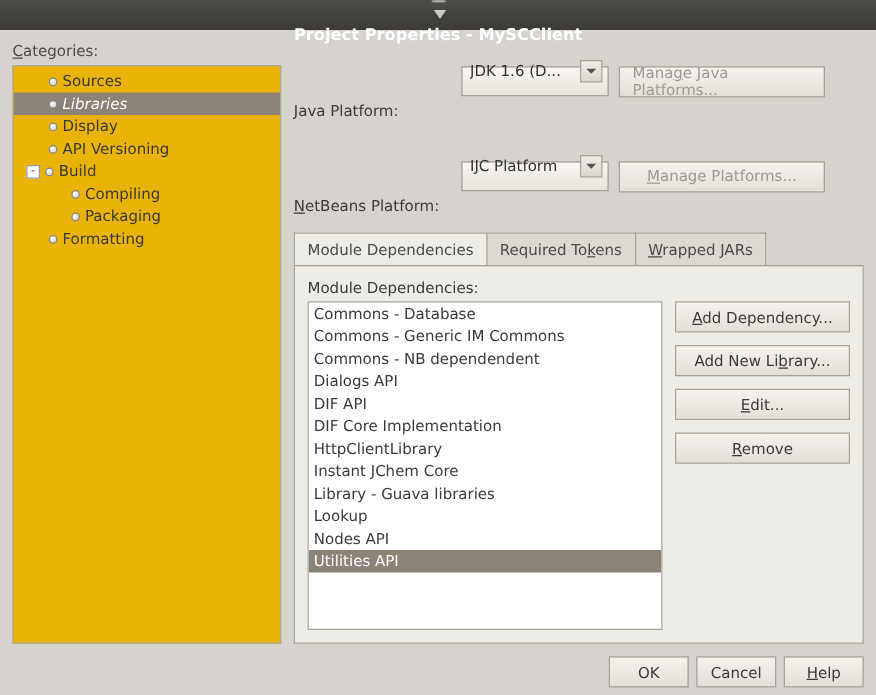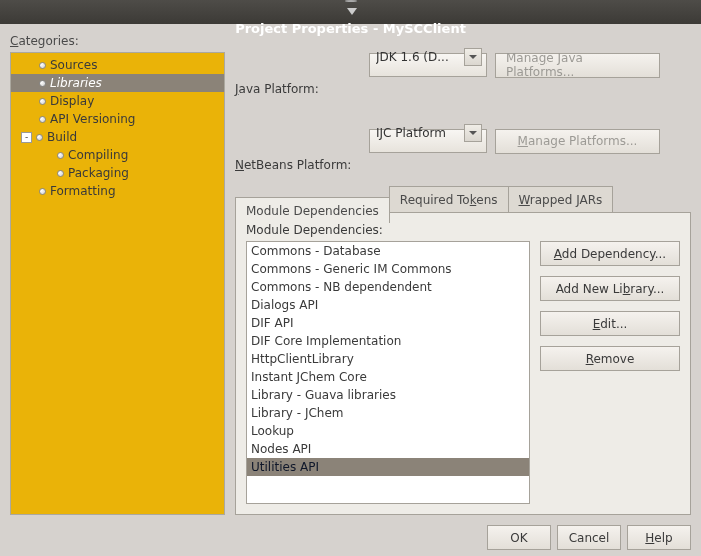--- a/index.html
+++ b/index.html
@@ -157,21 +157,21 @@
     border: 1px solid #a6a29a;
     border-bottom: none;
     margin-right: -1px;
     background: #ddd9d2;
     color: #4a4a4a;
     cursor: default;
   }
   .tab.active {
     background: #eeece7;
     position: relative;
-    top: 11px;
+    top: 0;
     font-weight: normal;
   }
   .tabpanel {
     border: 1px solid #a6a29a;
     border-top: none;
     background: #eeece7;
     padding: 10px;
     flex: 1;
     min-height: 0;
     display: flex;
@@ -189,21 +189,21 @@
     background: #fff;
     border: 1px solid #a6a29a;
     overflow: auto;
   }
   .list-item {
     padding: 2px 4px;
     cursor: default;
   }
   .list-item.sel {
     background: #8b8378;
-    color: #0f172a;
+    color: #ffffff;
   }
   .depbuttons {
     width: 140px;
     display: flex;
     flex-direction: column;
     gap: 10px;
   }
   .depbuttons .btn { width: 100%; }
 
   .footer {
@@ -318,21 +318,20 @@
           <div class="listbox" id="deplist">
               <div class="list-item">Commons - Database</div>
               <div class="list-item">Commons - Generic IM Commons</div>
               <div class="list-item">Commons - NB dependendent</div>
               <div class="list-item">Dialogs API</div>
               <div class="list-item">DIF API</div>
               <div class="list-item">DIF Core Implementation</div>
               <div class="list-item">HttpClientLibrary</div>
               <div class="list-item">Instant JChem Core</div>
               <div class="list-item">Library - Guava libraries</div>
-              <div class="list-item">Library - JChem</div>
               <div class="list-item">Lookup</div>
               <div class="list-item">Nodes API</div>
               <div class="list-item sel">Utilities API</div>
             </div>
           <div class="depbuttons">
             <div class="btn">
               <span><span></span><span class="u">A</span><span>dd Dependency...</span></span>
             </div>
             <div class="btn">
               <span><span>Add New Li</span><span class="u">b</span><span>rary...</span></span>

